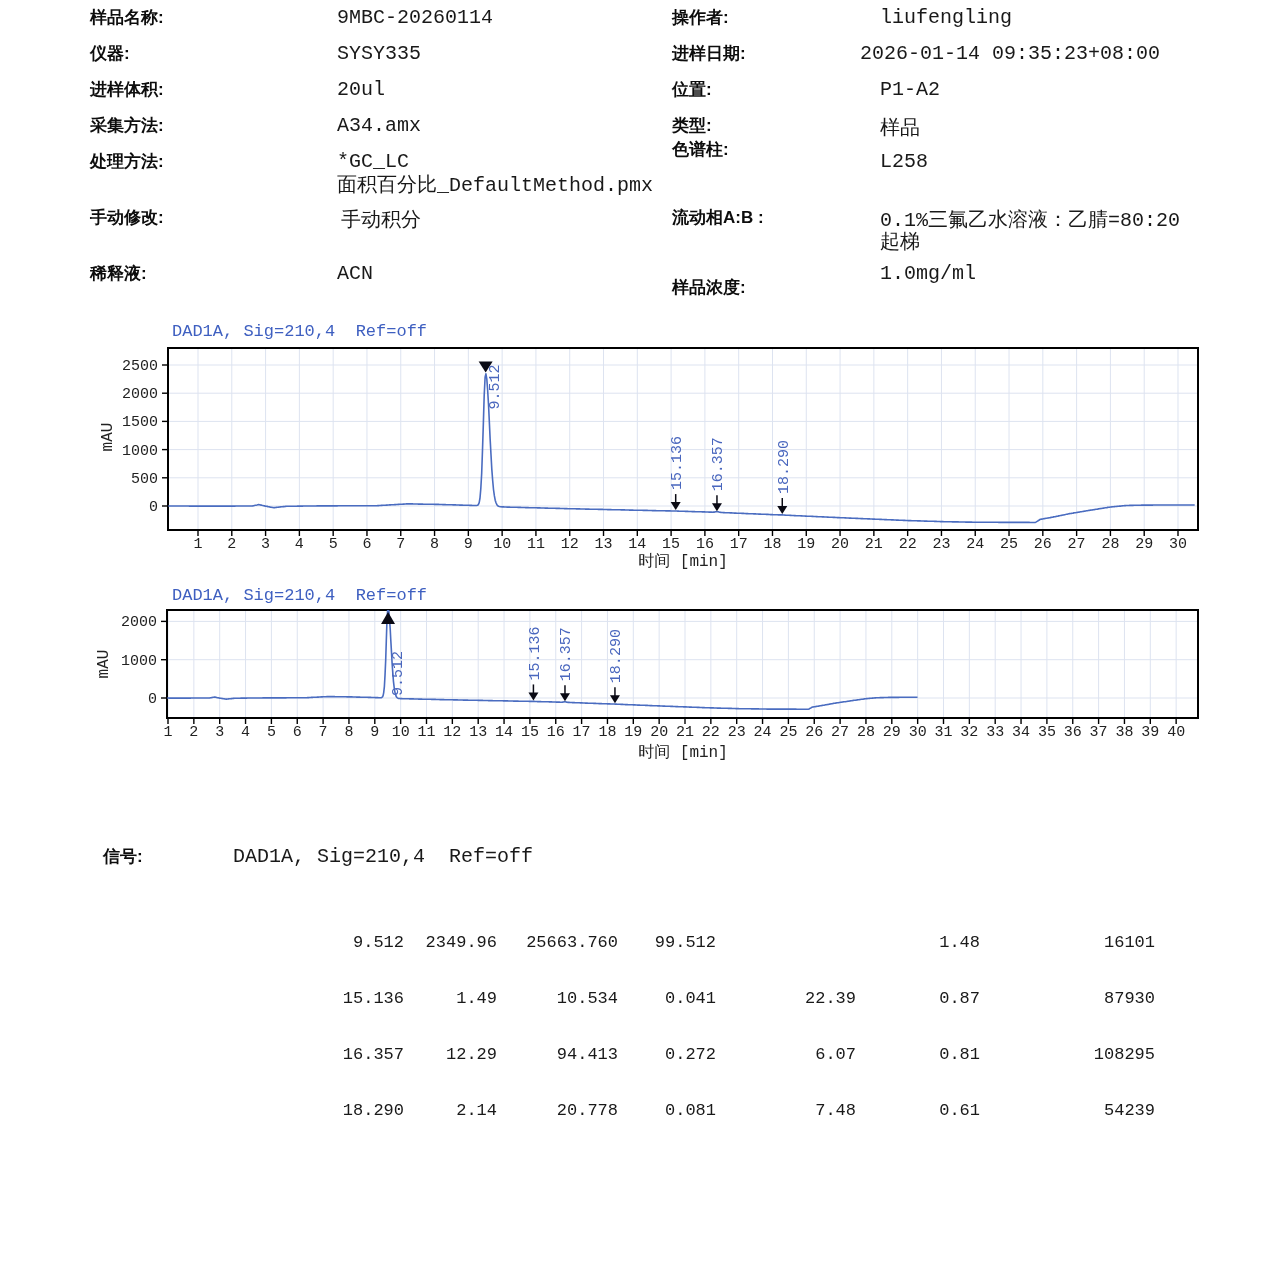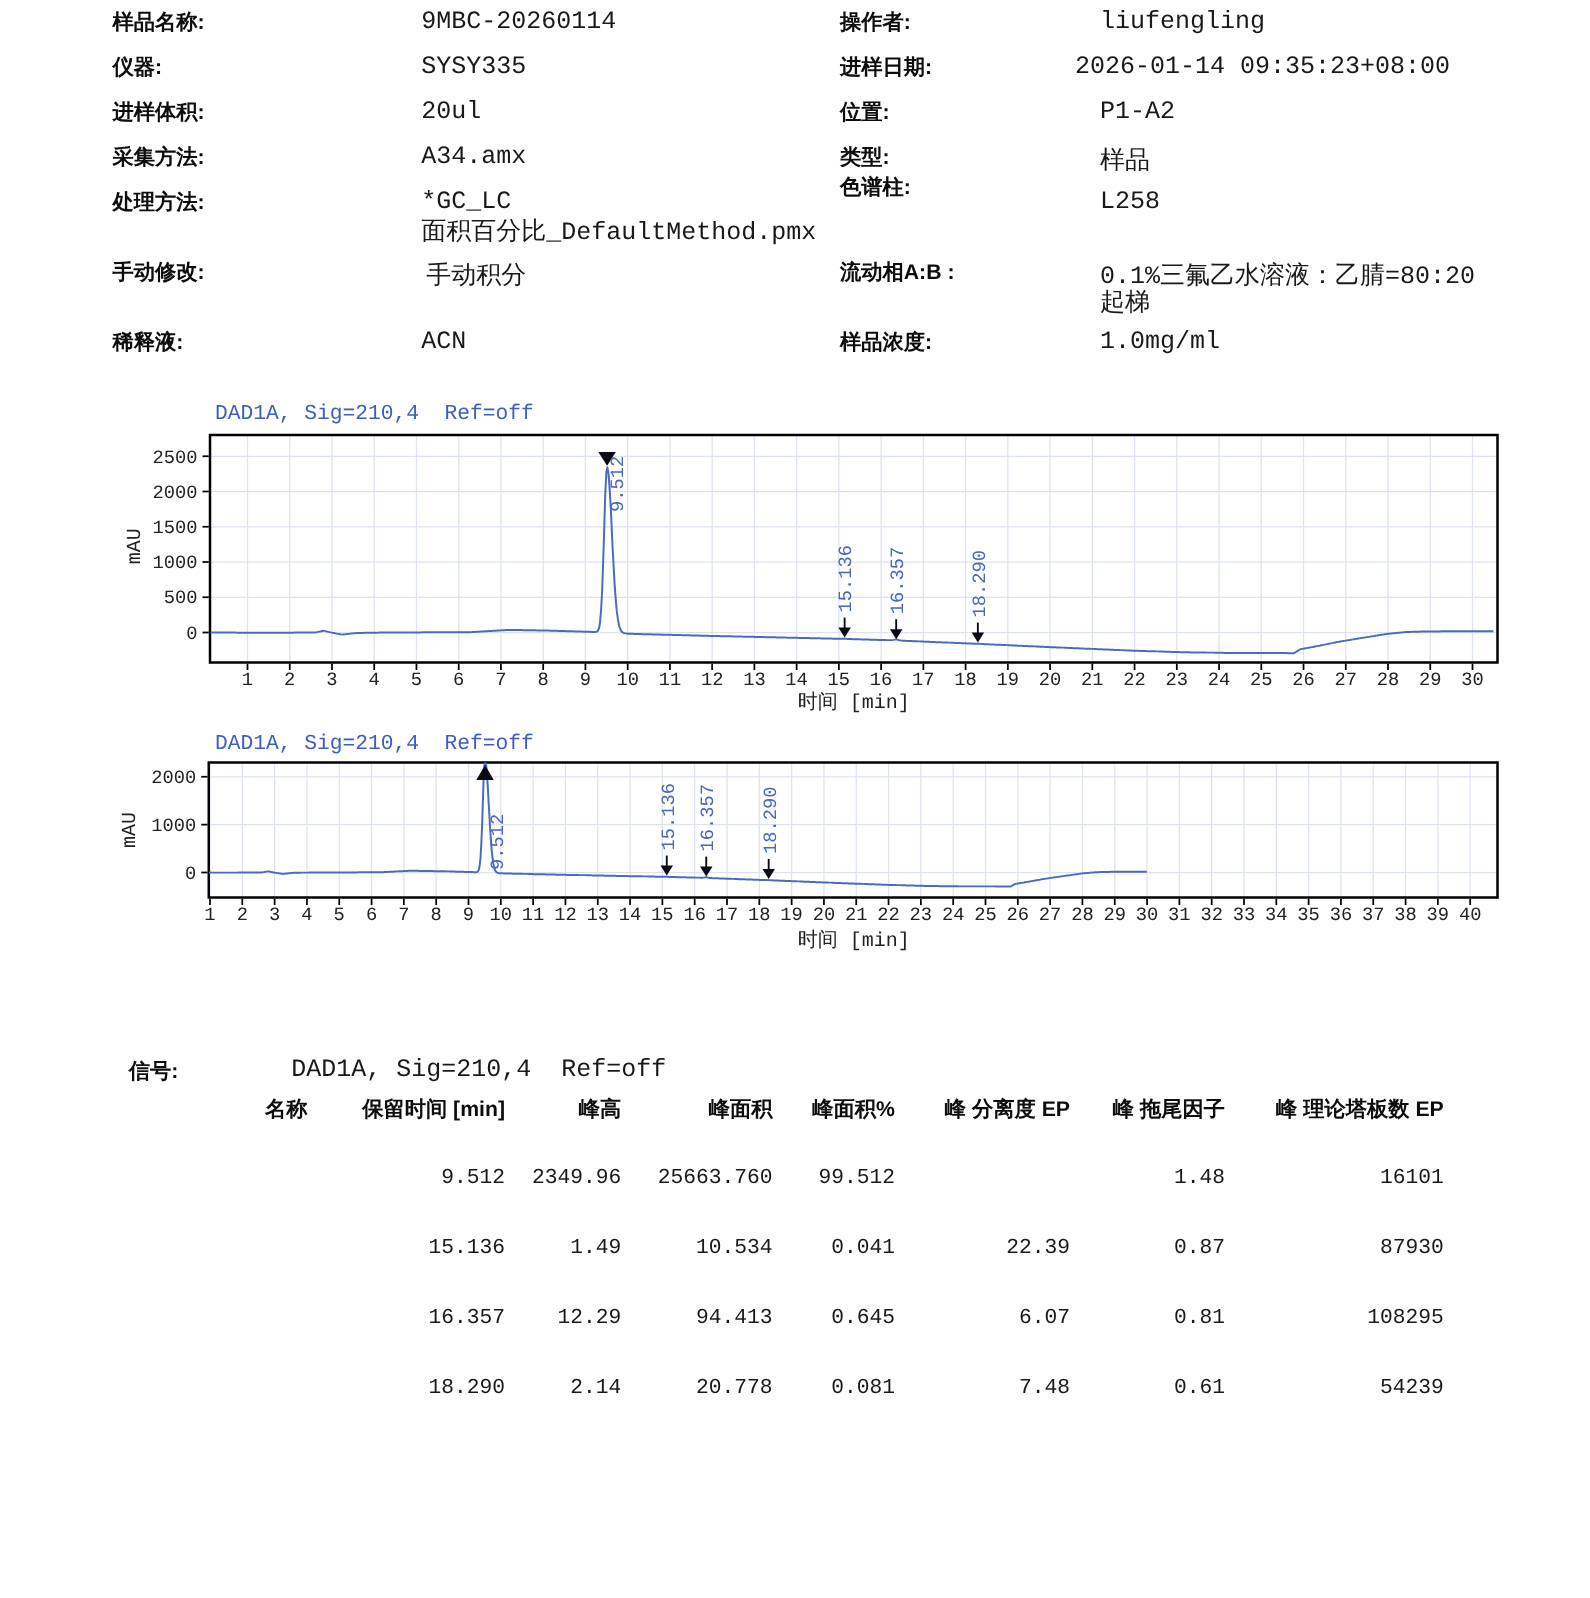--- a/index.html
+++ b/index.html
@@ -47,21 +47,21 @@
   <div class="val" style="left:860px;top:42px">2026-01-14 09:35:23+08:00</div>
   <div class="lab" style="left:672px;top:78px">位置:</div>
   <div class="val" style="left:880px;top:78px">P1-A2</div>
   <div class="lab" style="left:672px;top:114px">类型:</div>
   <div class="val" style="left:880px;top:114px">样品</div>
   <div class="lab" style="left:672px;top:138px">色谱柱:</div>
   <div class="val" style="left:880px;top:150px">L258</div>
   <div class="lab" style="left:672px;top:206px">流动相A:B :</div>
   <div class="val" style="left:880px;top:206px">0.1%三氟乙水溶液：乙腈=80:20</div>
   <div class="val" style="left:880px;top:228px">起梯</div>
-  <div class="lab" style="left:672px;top:262px">样品浓度:</div>
+  <div class="lab" style="left:672px;top:276px">样品浓度:</div>
   <div class="val" style="left:880px;top:262px">1.0mg/ml</div>
 
   <svg id="chart-canvas" width="1272" height="1278" viewBox="0 0 1272 1278">
       <g>
         <clipPath id="clip0">
           <rect x="168" y="348" width="1030" height="182"></rect>
         </clipPath>
         <g stroke="#dde3f0" stroke-width="1">
           <line x1="198" y1="349" x2="198" y2="529"></line>
           <line x1="231.793" y1="349" x2="231.793" y2="529"></line>
@@ -365,30 +365,20 @@
   <div class="ylabel" style="left:88px;top:428px">mAU</div>
   <div class="xlabel" style="left:623px;top:551px">时间 [min]</div>
 
   <div class="chart-title" style="left:172px;top:586px">DAD1A, Sig=210,4  Ref=off</div>
   <div class="ylabel" style="left:84px;top:655px">mAU</div>
   <div class="xlabel" style="left:623px;top:742px">时间 [min]</div>
 
   <div class="lab" style="left:103px;top:845px">信号:</div>
   <div class="val" style="left:233px;top:845px">DAD1A, Sig=210,4  Ref=off</div>
 
-  <div class="trow thead" style="top:876px">
-    <div>名称</div>
-    <div>保留时间 [min]</div>
-    <div>峰高</div>
-    <div>峰面积</div>
-    <div>峰面积%</div>
-    <div>峰 分离度 EP</div>
-    <div>峰 拖尾因子</div>
-    <div>峰 理论塔板数 EP</div>
-  </div>
 
   <div class="trow" style="top:933px">
     <div></div>
     <div>9.512</div>
     <div>2349.96</div>
     <div>25663.760</div>
     <div>99.512</div>
     <div></div>
     <div>1.48</div>
     <div>16101</div>
@@ -401,21 +391,21 @@
     <div>0.041</div>
     <div>22.39</div>
     <div>0.87</div>
     <div>87930</div>
   </div>
   <div class="trow" style="top:1045px">
     <div></div>
     <div>16.357</div>
     <div>12.29</div>
     <div>94.413</div>
-    <div>0.645</div>
+    <div>0.272</div>
     <div>6.07</div>
     <div>0.81</div>
     <div>108295</div>
   </div>
   <div class="trow" style="top:1101px">
     <div></div>
     <div>18.290</div>
     <div>2.14</div>
     <div>20.778</div>
     <div>0.081</div>

